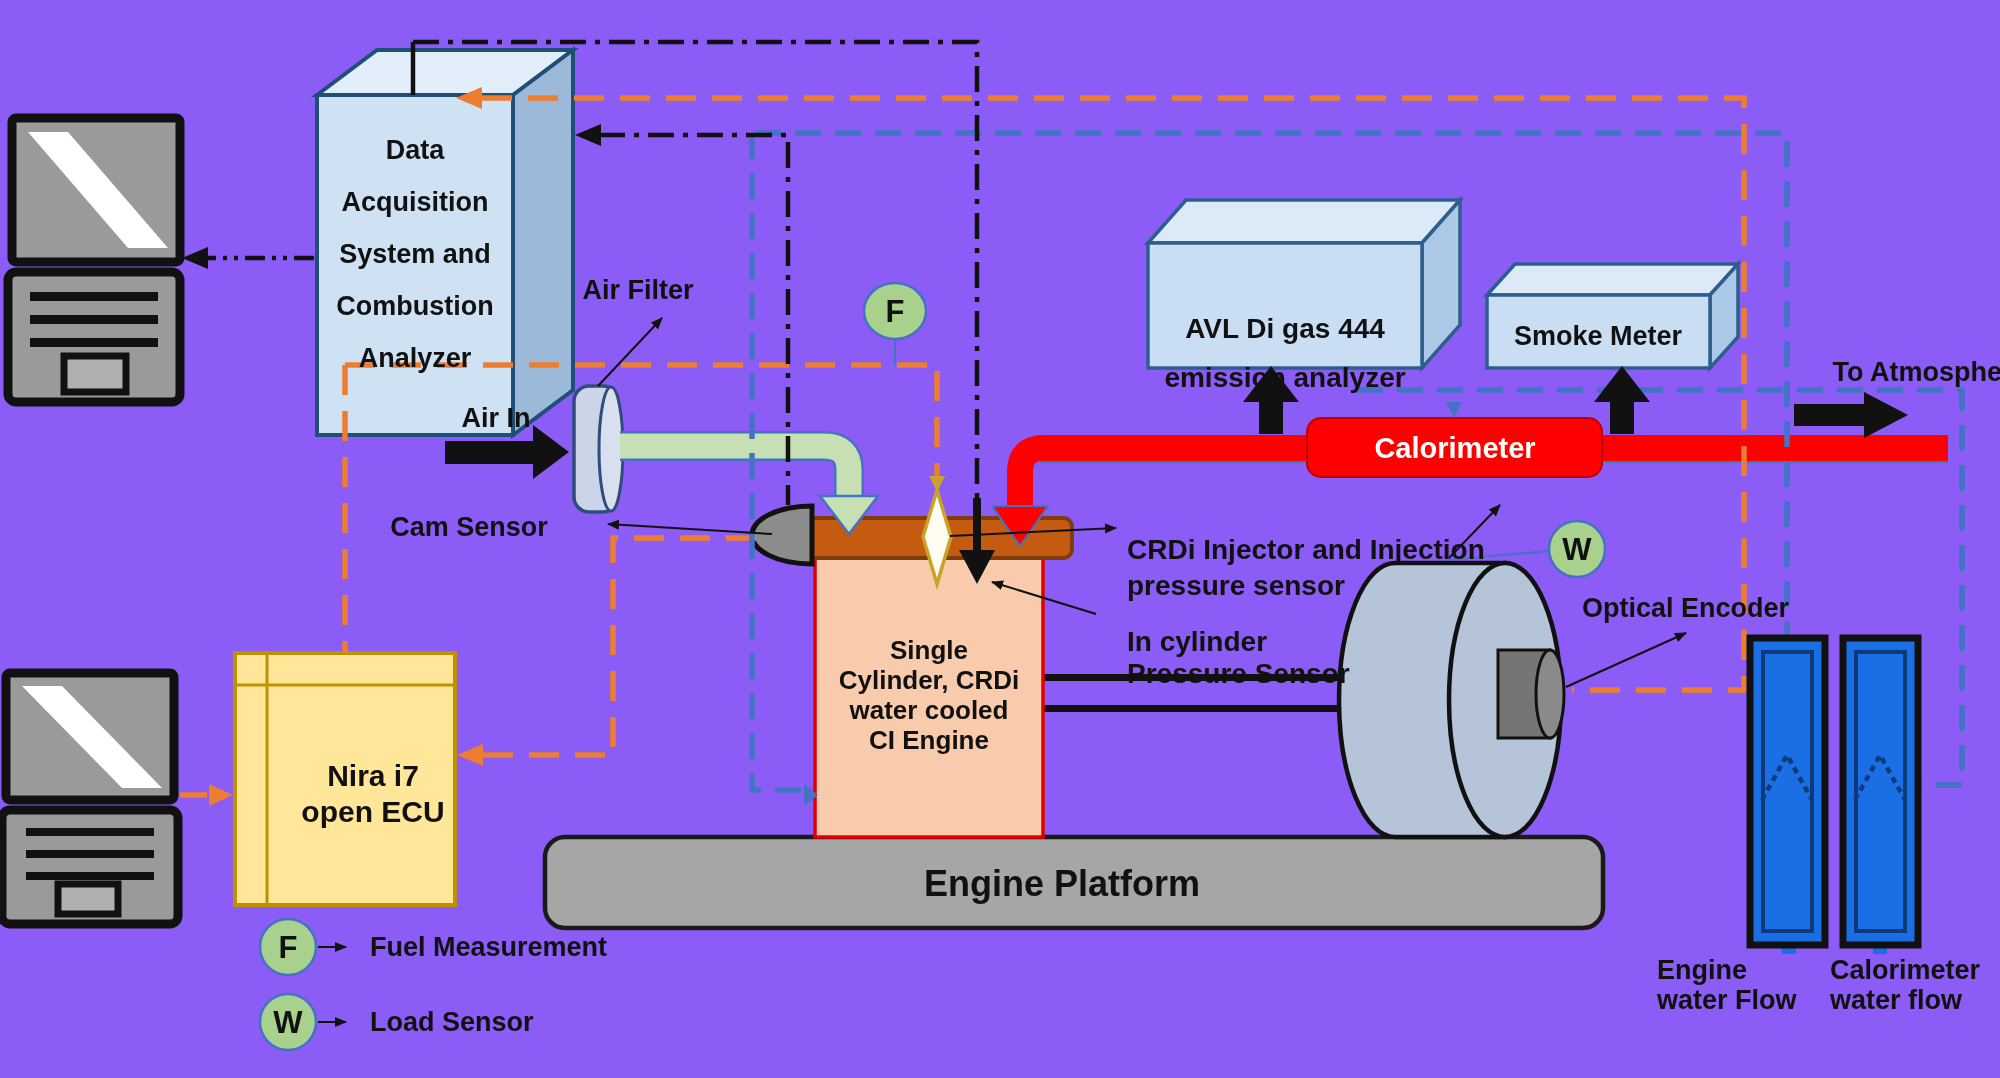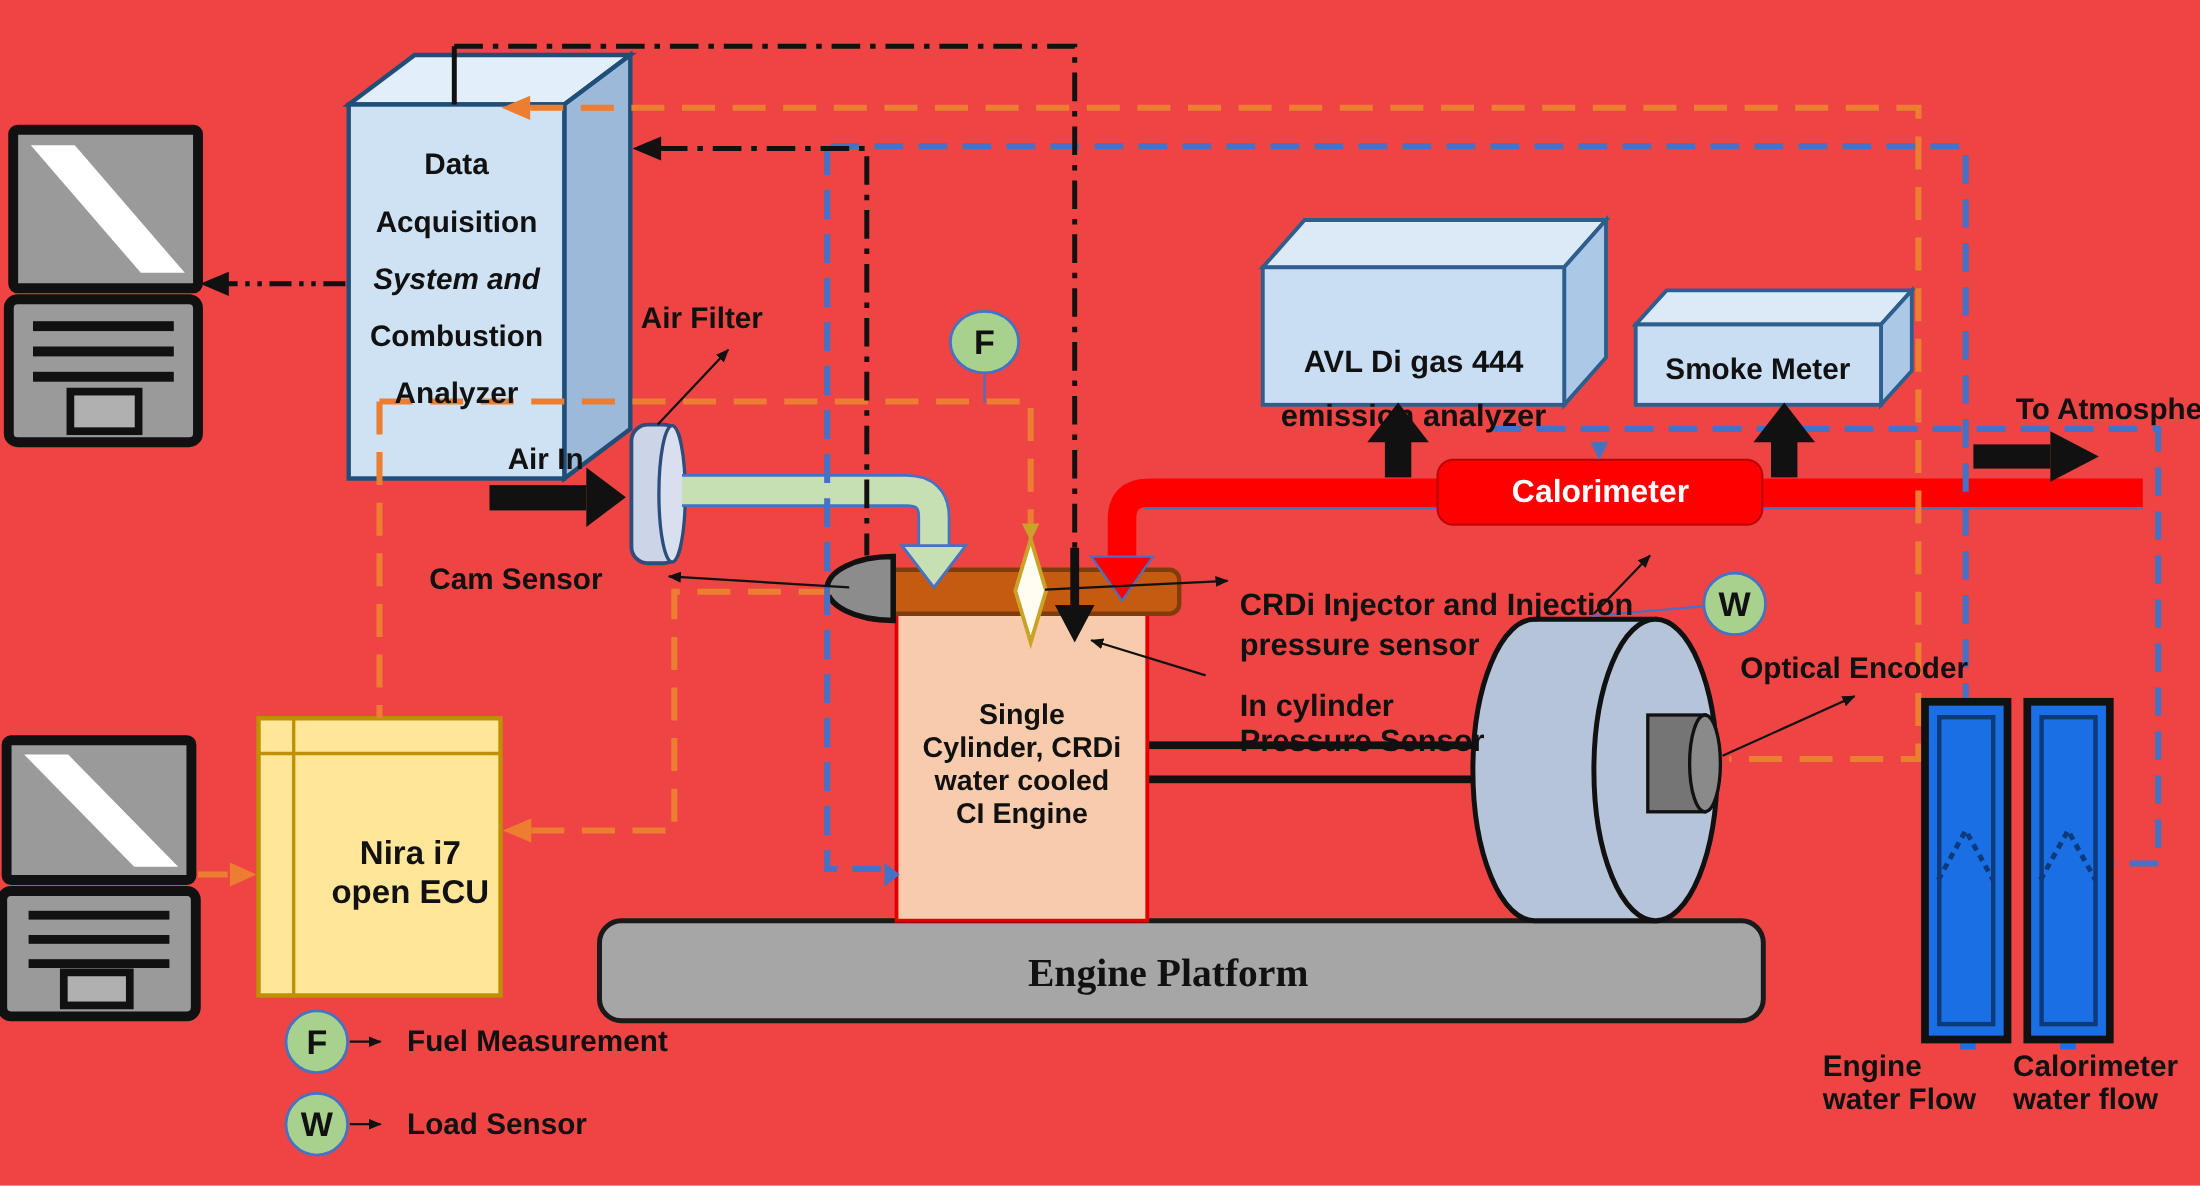--- a/index.html
+++ b/index.html
@@ -1,28 +1,28 @@
 <!DOCTYPE html>
 <html><head>
 <meta charset="utf-8">
 <style>
   html,body{margin:0;padding:0;background:#ffffff;}
-  #canvas{position:relative;width:2000px;height:1078px;background:#ef4444;overflow:hidden;
+  #canvas{position:relative;width:2000px;height:1078px;background:#8b5cf6;overflow:hidden;
           font-family:"Liberation Sans", sans-serif;}
   #diagram-svg{position:absolute;left:0;top:0;}
   .lbl{position:absolute;font-weight:bold;color:#111;white-space:nowrap;
        font-family:"Liberation Sans", sans-serif;}
   .ctr{transform:translate(-50%,-50%);text-align:center;}
   .vctr{transform:translate(0,-50%);}
   .f27{font-size:27px;}
   .f26{font-size:26px;}
   .f28{font-size:28px;margin-top:40px;}
   .f29{font-size:29px;color:#ffffff;}
   .f30{font-size:30px;}
-  .f36{font-size:36px;font-family:Liberation Serif, serif;}
+  .f36{font-size:36px;}
   .circleltr{font-size:31px;}
 </style>
 </head>
 <body>
 
 <div id="canvas">
 
 <svg id="diagram-svg" width="2000" height="1078" viewBox="0 0 2000 1078">
   <defs>
     <marker id="ah" markerWidth="14" markerHeight="12" refX="11" refY="5" orient="auto" markerUnits="userSpaceOnUse">
@@ -188,21 +188,21 @@
   </g>
 
   <ellipse cx="895" cy="311" rx="31" ry="28" fill="#a9d18e" stroke="#4472c4" stroke-width="2.5"></ellipse>
   <circle cx="1577" cy="549" r="28" fill="#a9d18e" stroke="#4472c4" stroke-width="2.5"></circle>
   <circle cx="288" cy="947" r="28" fill="#a9d18e" stroke="#4472c4" stroke-width="2.5"></circle>
   <circle cx="288" cy="1022" r="28" fill="#a9d18e" stroke="#4472c4" stroke-width="2.5"></circle>
 </svg>
 
 <div class="lbl ctr f27" style="left:415px;top:150px;">Data</div>
 <div class="lbl ctr f27" style="left:415px;top:202px;">Acquisition</div>
-<div class="lbl ctr f27" style="left:415px;top:254px;font-style:italic;">System and</div>
+<div class="lbl ctr f27" style="left:415px;top:254px;">System and</div>
 <div class="lbl ctr f27" style="left:415px;top:306px;">Combustion</div>
 <div class="lbl ctr f27" style="left:415px;top:358px;">Analyzer</div>
 
 <div class="lbl ctr f27" style="left:638px;top:290px;">Air Filter</div>
 <div class="lbl ctr f27" style="left:496px;top:418px;">Air In</div>
 <div class="lbl ctr f27" style="left:469px;top:527px;">Cam Sensor</div>
 
 <div class="lbl ctr circleltr" style="left:895px;top:312px;">F</div>
 <div class="lbl ctr circleltr" style="left:1577px;top:550px;">W</div>
 

